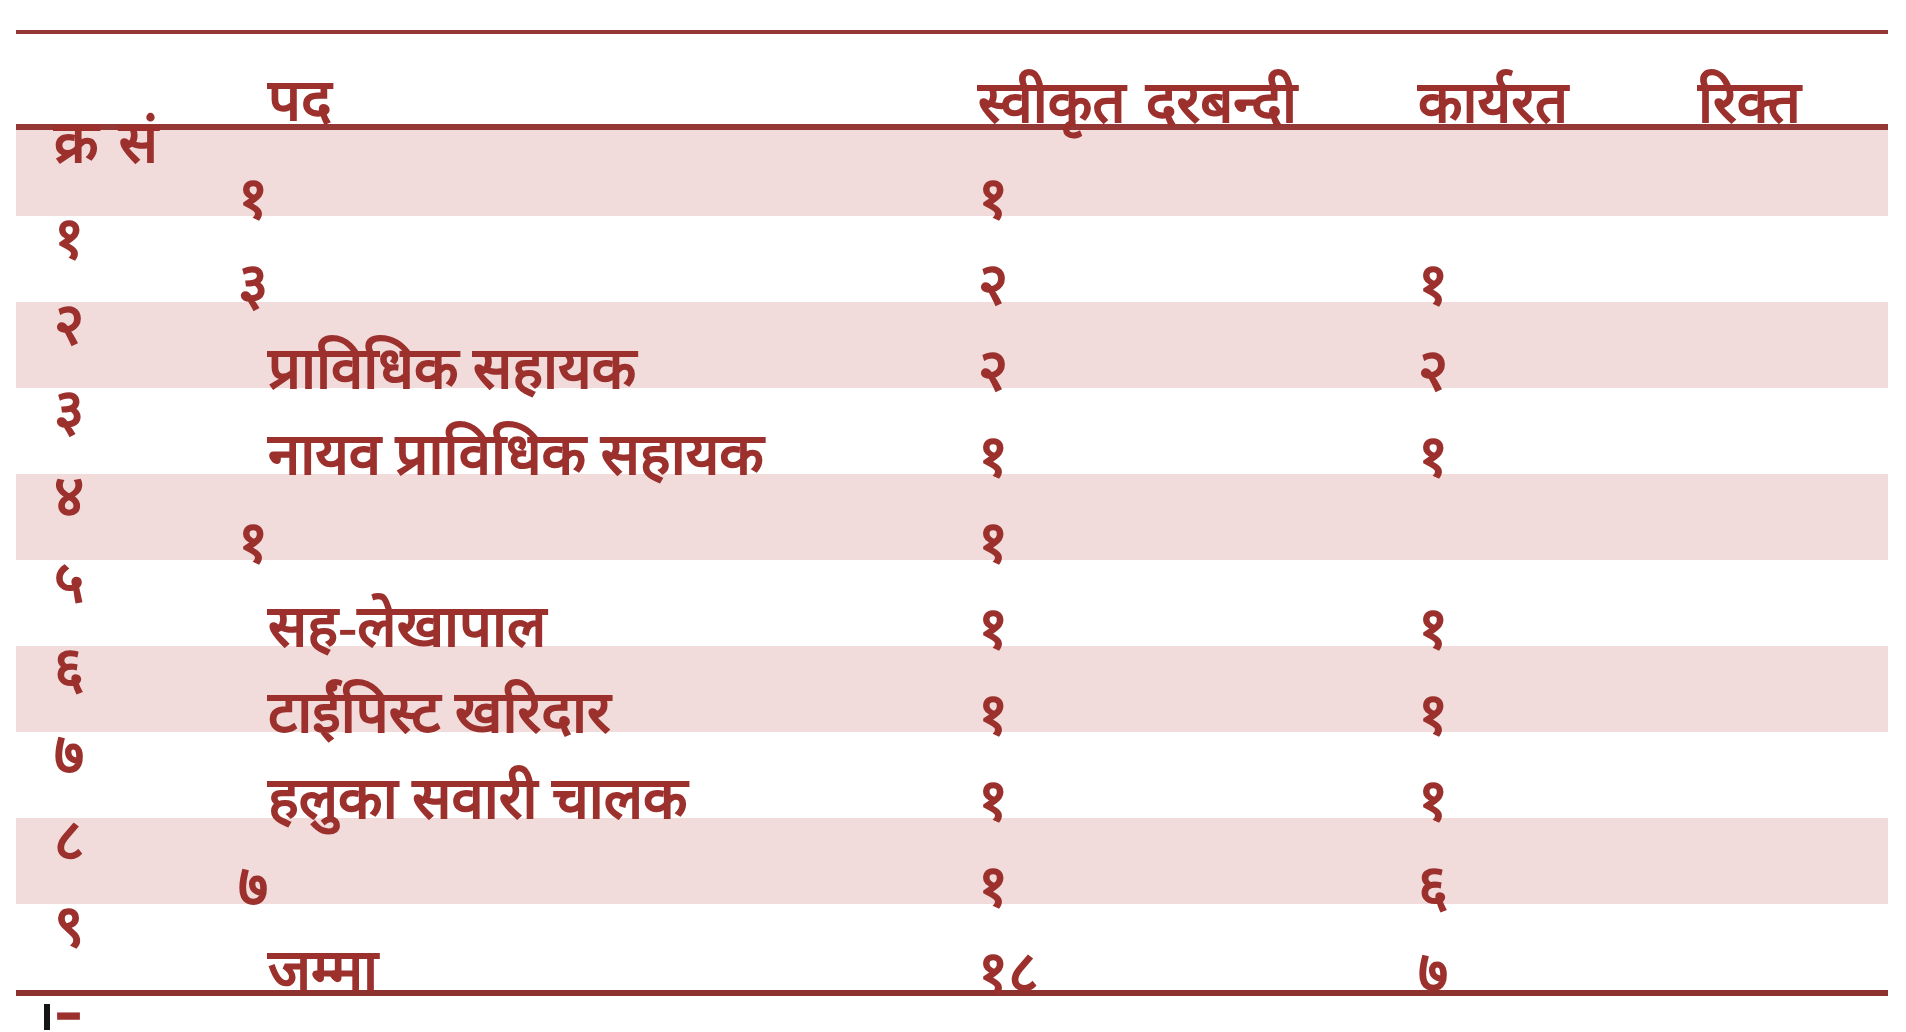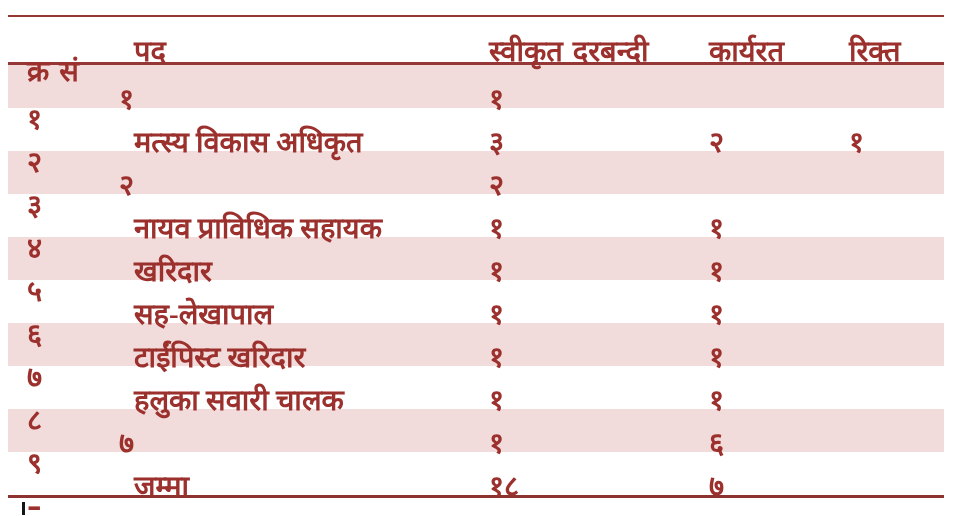--- a/index.html
+++ b/index.html
@@ -73,44 +73,43 @@
 
     <div class="row pink">
       <div class="c c1">१</div>
       <div class="c c3">१</div>
       <div class="c c4">१</div>
       <div class="c c5"></div>
     </div>
 
     <div class="row white">
       <div class="c c1">२</div>
-      <div class="c c2">मत्स्य विकास अधिकृत</div>
       <div class="c c3">३</div>
       <div class="c c4">२</div>
       <div class="c c5">१</div>
     </div>
 
     <div class="row pink">
       <div class="c c1">३</div>
+      <div class="c c2">प्राविधिक सहायक</div>
       <div class="c c3">२</div>
       <div class="c c4">२</div>
       <div class="c c5"></div>
     </div>
 
     <div class="row white">
       <div class="c c1">४</div>
       <div class="c c2">नायव प्राविधिक सहायक</div>
       <div class="c c3">१</div>
       <div class="c c4">१</div>
       <div class="c c5"></div>
     </div>
 
     <div class="row pink">
       <div class="c c1">५</div>
-      <div class="c c2">खरिदार</div>
       <div class="c c3">१</div>
       <div class="c c4">१</div>
       <div class="c c5"></div>
     </div>
 
     <div class="row white">
       <div class="c c1">६</div>
       <div class="c c2">सह-लेखापाल</div>
       <div class="c c3">१</div>
       <div class="c c4">१</div>

